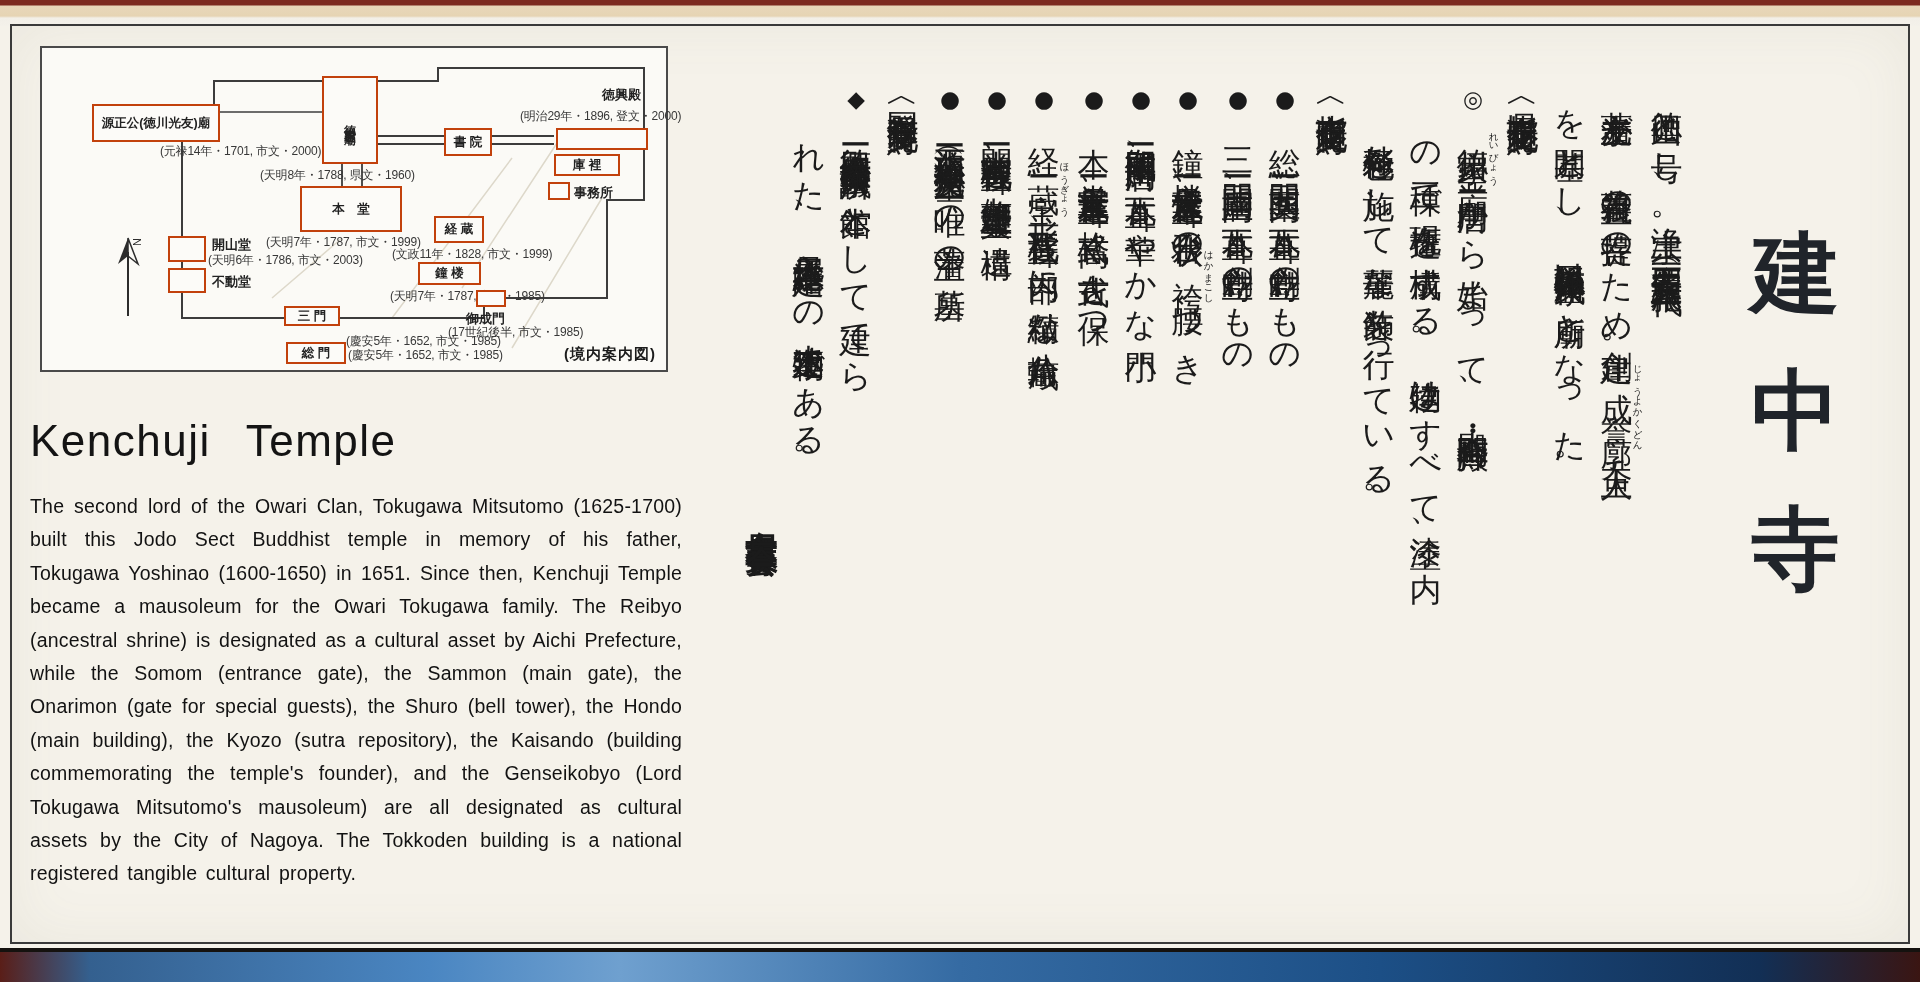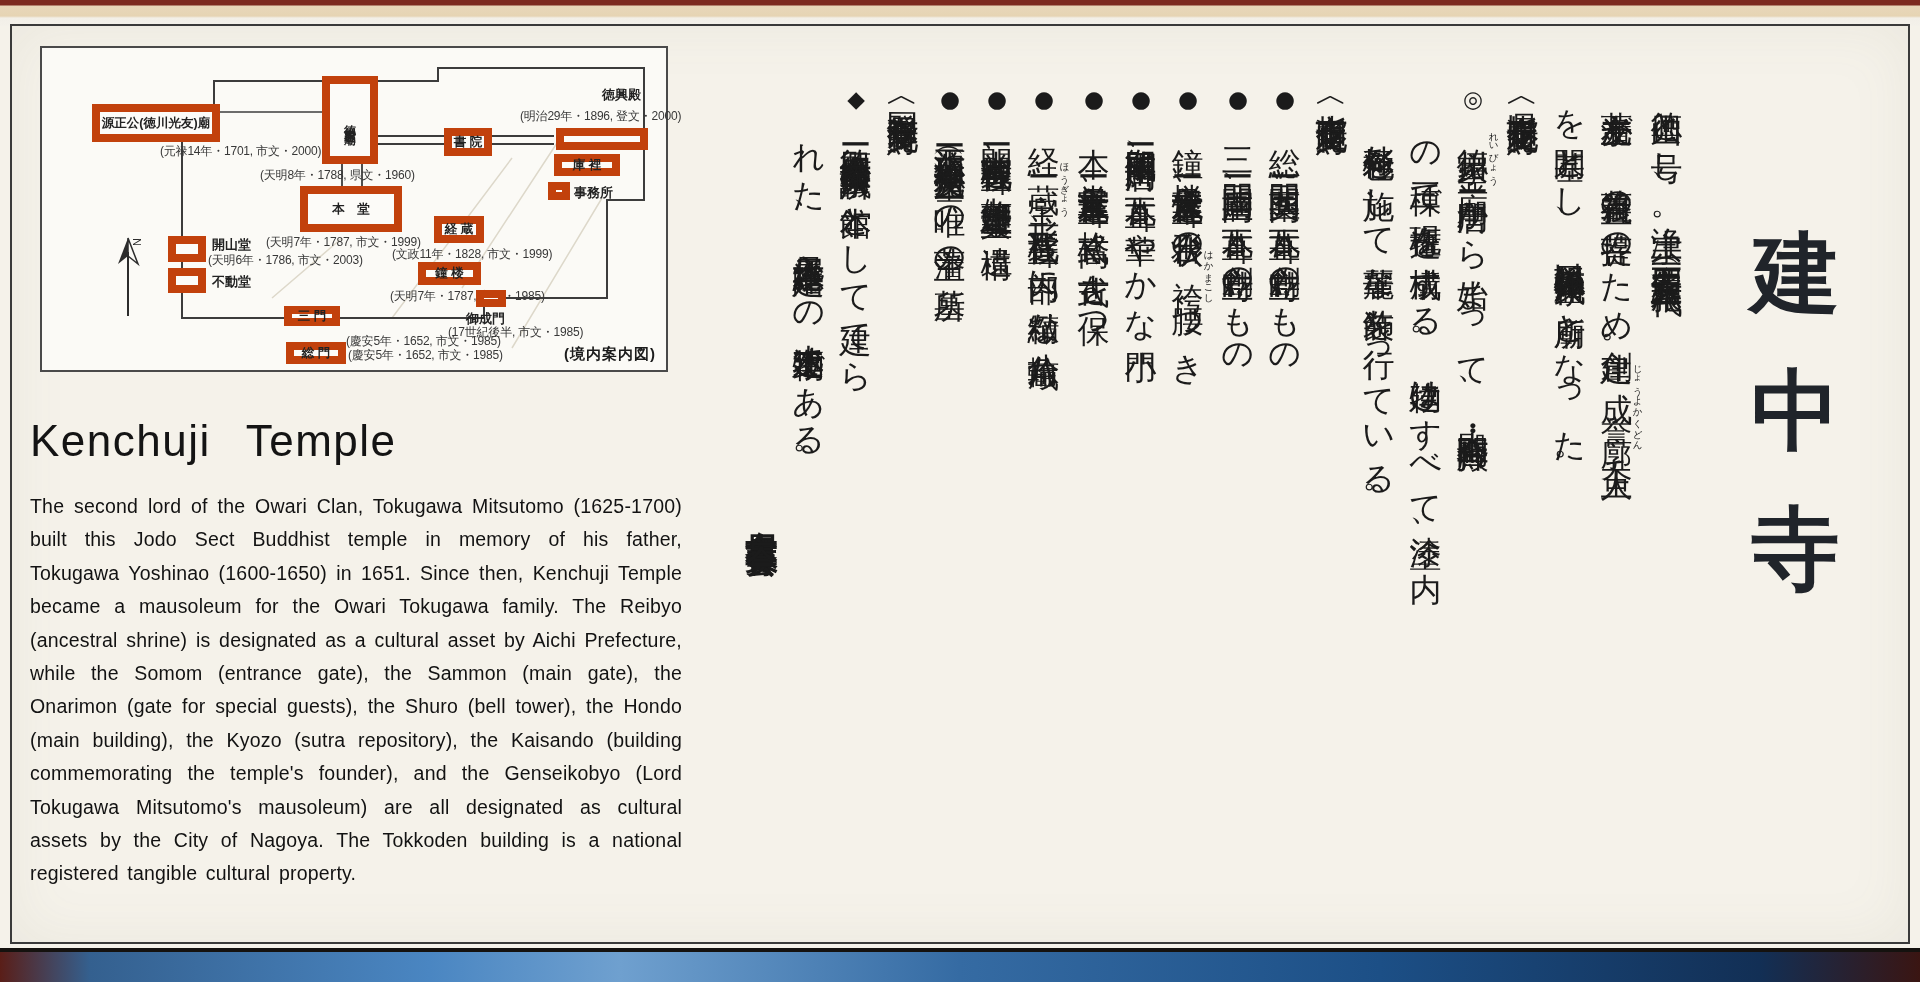--- a/index.html
+++ b/index.html
@@ -14,21 +14,21 @@
   .edge-bottom{position:absolute;left:0;right:0;bottom:0;height:34px;border-top:4px solid #15120f;
     background:linear-gradient(90deg,#5a1e18 0px,#34608f 90px,#4a86c2 430px,#6fa0cf 620px,#356ba3 960px,#1c4f86 1380px,#122f55 1760px,#3a1512 100%);}
   .sign{position:absolute;left:10px;right:10px;top:24px;bottom:38px;background:var(--paper);
     border:2px solid var(--frame); box-shadow:inset 0 0 60px rgba(120,110,90,.08);}
 
   
   .map{position:absolute;left:28px;top:20px;width:628px;height:326px;background:var(--map-paper);
     border:2px solid #4a4a4a;}
   .map svg{position:absolute;left:0;top:0;}
   .map-buildings{position:absolute;inset:0;}
-  .mbox{position:absolute;border:8px solid #c2410c;background:#fcfbf8;display:flex;align-items:center;
+  .mbox{position:absolute;border:2px solid #c2410c;background:#fcfbf8;display:flex;align-items:center;
     justify-content:center;font-size:12.5px;font-weight:700;color:#222;white-space:nowrap;line-height:1;}
   .mbox.vert{writing-mode:vertical-rl;letter-spacing:2px;font-size:12px;}
   .mlabel{position:absolute;font-size:13px;font-weight:700;color:#222;white-space:nowrap;line-height:1;}
   .mcap{position:absolute;font-size:12px;color:#383838;white-space:nowrap;line-height:1;letter-spacing:-.2px;}
   .map-caption{position:absolute;right:10px;bottom:6px;font-size:15px;font-weight:700;color:#1c1c1c;letter-spacing:1px;}
 
   
   .en{position:absolute;left:18px;top:390px;width:652px;color:#0e0e0e;}
   .en h1{font-size:44px;font-weight:400;letter-spacing:1.5px;word-spacing:22px;margin-bottom:24px;color:#141414;}
   .en p{font-size:19.5px;line-height:33.4px;text-align:justify;word-spacing:3px;letter-spacing:.2px;color:#121212;}

